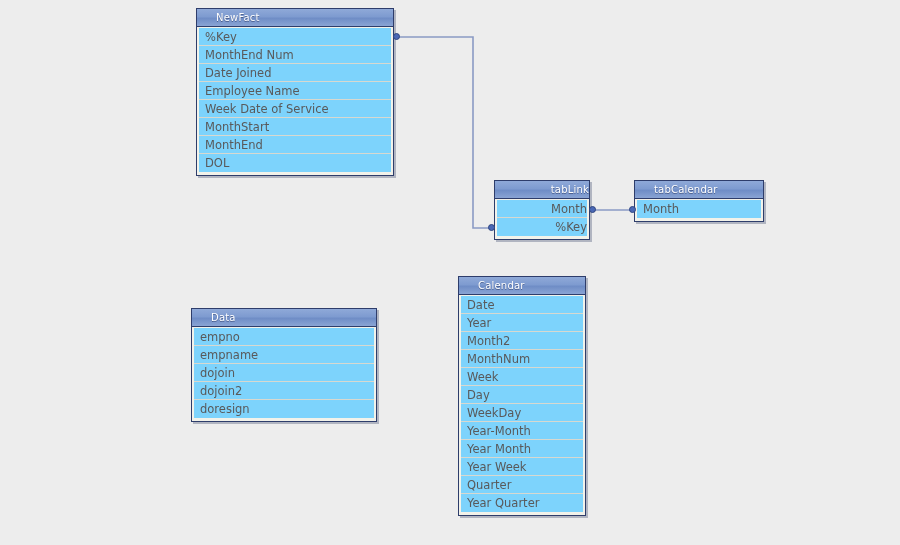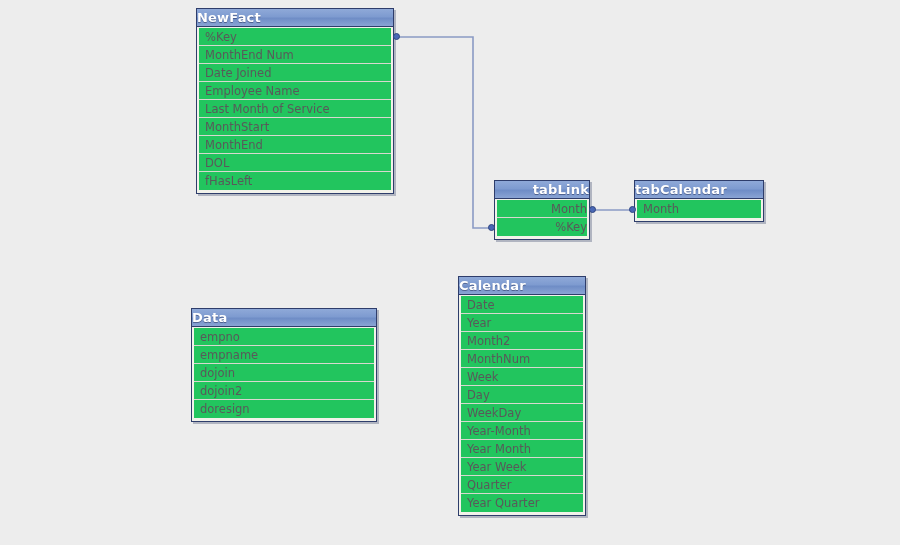--- a/index.html
+++ b/index.html
@@ -37,43 +37,43 @@
     border: 1px solid #2e3d6b;
     box-sizing: border-box;
     box-shadow: 2px 2px 0 rgba(40,52,92,0.30);
     padding-bottom: 3px;
   }
   .tbl-head {
     height: 18px;
     line-height: 18px;
     background: linear-gradient(to bottom, #8fa9d8 0%, #7e9bd0 45%, #6f8dc6 55%, #8aa4d4 100%);
     color: #ffffff;
-    font-size: 13px;
-    font-weight: bold;
-    padding-left: 0;
+    font-size: 10px;
+    font-weight: normal;
+    padding-left: 19px;
     box-sizing: border-box;
     border-bottom: 1px solid #2e3d6b;
     text-shadow: 0 1px 0 rgba(40,52,92,0.55);
     letter-spacing: 0.2px;
     overflow: hidden;
     white-space: nowrap;
   }
   .tbl-body {
     background: #f2f2ea;
     padding: 1px 2px 0 2px;
   }
   .fld {
     height: 18px;
     line-height: 18px;
     font-size: 11.5px;
     color: #59595a;
     padding-left: 6px;
     box-sizing: border-box;
     border-bottom: 1px solid #d8d8cf;
-    background: #22c55e;
+    background: #7dd3fc;
     white-space: nowrap;
     overflow: hidden;
   }
   .fld:last-child {
     border-bottom: none;
   }
   .dot {
     position: absolute;
     width: 7px;
     height: 7px;
@@ -99,25 +99,24 @@
   <div class="dot" style="left:589px; top:206px;"></div>
   <div class="dot" style="left:629px; top:206px;"></div>
 
   <div class="tbl" style="left:196px; top:8px; width:198px;">
     <div class="tbl-head">NewFact</div>
     <div class="tbl-body">
       <div class="fld">%Key</div>
       <div class="fld">MonthEnd Num</div>
       <div class="fld">Date Joined</div>
       <div class="fld">Employee Name</div>
-      <div class="fld">Last Month of Service</div>
+      <div class="fld">Week Date of Service</div>
       <div class="fld">MonthStart</div>
       <div class="fld">MonthEnd</div>
       <div class="fld">DOL</div>
-      <div class="fld">fHasLeft</div>
     </div>
   </div>
 
   <div class="tbl" style="left:494px; top:180px; width:96px;text-align:right;">
     <div class="tbl-head">tabLink</div>
     <div class="tbl-body">
       <div class="fld">Month</div>
       <div class="fld">%Key</div>
     </div>
   </div>

